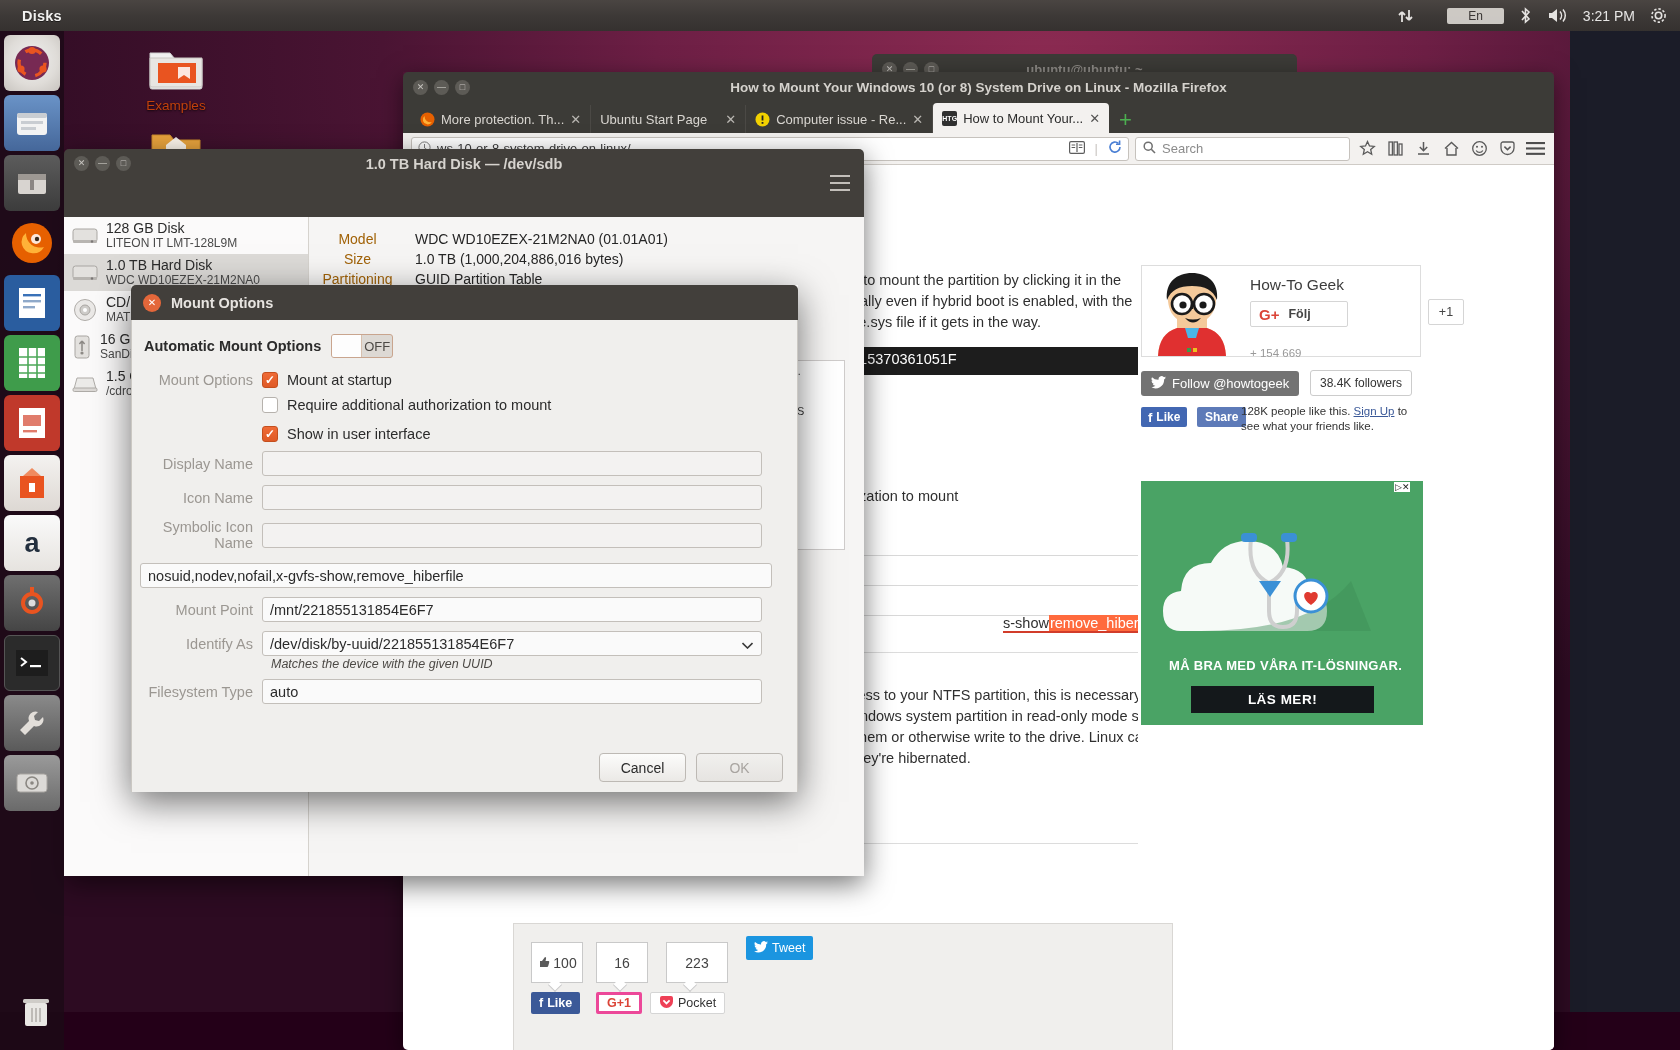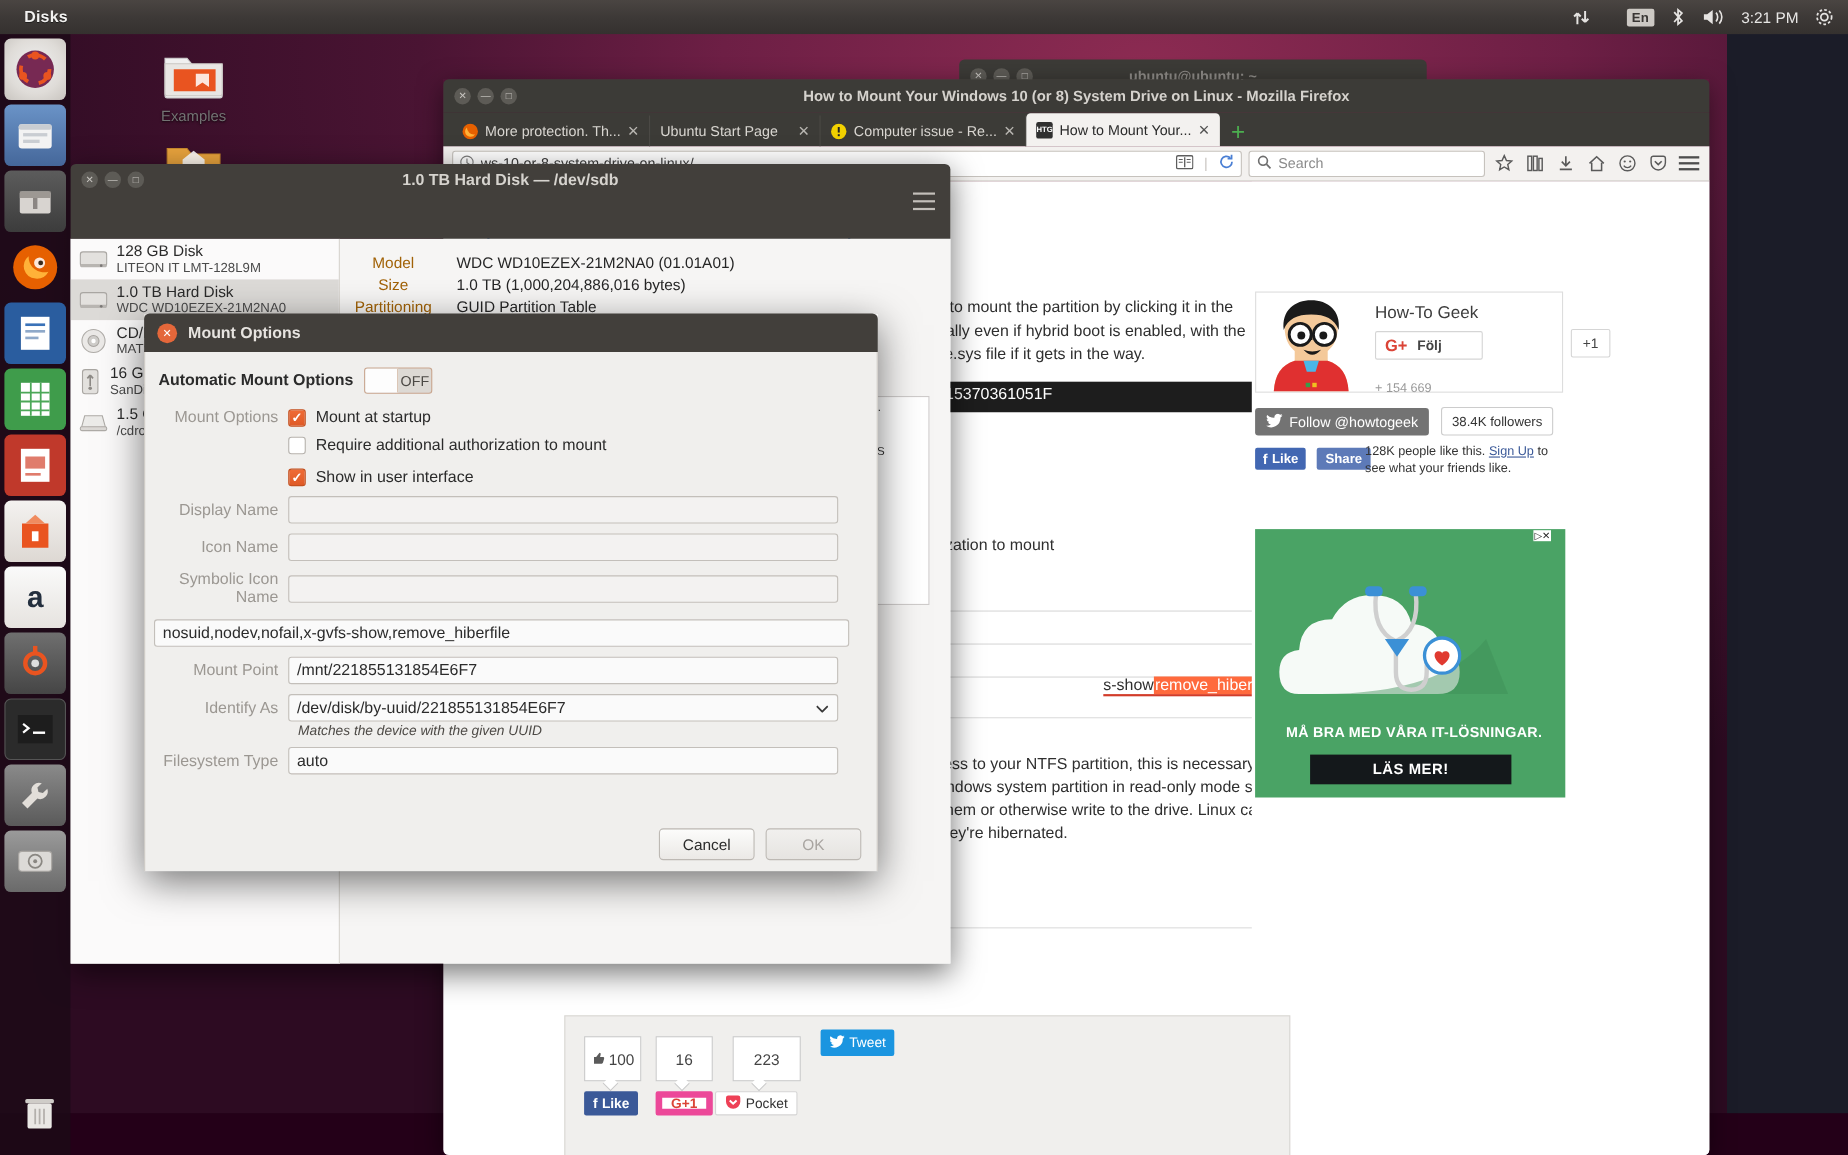--- a/index.html
+++ b/index.html
@@ -21,33 +21,33 @@
 
   
   #top-panel { position:absolute; left:0; top:0; width:1680px; height:31px;
     background:linear-gradient(180deg,#4a4542 0%,#3c3836 55%,#35312f 100%);
     display:flex; align-items:center; color:#f2f1f0; z-index:900; }
   #panel-title { font-weight:bold; font-size:14.5px; margin-left:22px; letter-spacing:.2px;
     text-shadow:0 1px 0 rgba(0,0,0,.5); }
   #panel-right { margin-left:auto; display:flex; align-items:center; gap:15px; padding-right:13px; }
   .tray-ico { opacity:.94; display:flex; align-items:center; }
   #kb-ind { background:#d6d2cd; color:#3a3634; border-radius:2px; font-size:12px;
-    padding:1px 5px; font-weight:bold;margin-left:17px; }
+    padding:1px 21px; font-weight:normal;margin-left:17px; }
   #clock { font-size:14px; }
 
   
   #launcher { position:absolute; left:0; top:31px; width:64px; height:1019px;
     background:rgba(28,10,22,.80); z-index:850; }
   .lbtn { width:56px; height:56px; margin:4px 0 0 4px; border-radius:6px; position:relative;
     display:flex; align-items:center; justify-content:center; }
   .lbtn svg, .lbtn .g { display:block; }
 
   
   #examples-folder { position:absolute; left:116px; top:45px; width:120px; text-align:center; z-index:5; }
-  #examples-label { color:#737373; font-size:13.5px; margin-top:4px; text-shadow:0 1px 2px rgba(0,0,0,.8); }
+  #examples-label { color:#c2410c; font-size:13.5px; margin-top:4px; text-shadow:0 1px 2px rgba(0,0,0,.8); }
   #home-folder { position:absolute; left:116px; top:125px; width:120px; text-align:center; z-index:5; }
 
   
   #firefox-win { position:absolute; left:403px; top:72px; width:1151px; height:978px; z-index:100;
     box-shadow:0 6px 22px rgba(0,0,0,.5); }
   #ff-titlebar { height:30px; background:#3c3b37; display:flex; align-items:center;
     border-radius:5px 5px 0 0; position:relative; }
   .winbtns { display:flex; gap:6px; padding-left:10px; }
   .wb { width:15px; height:15px; border-radius:50%; background:#5d5b56;
     display:flex; align-items:center; justify-content:center; color:#c8c5c0; font-size:9px; line-height:1; }
@@ -586,21 +586,21 @@
             </svg>
         </span>
         <span>100</span>
       </div>
       <div class="sbtn" style="left:17px; top:68px; background:#3b5998; color:#fff; font-weight:bold;">
         <span>f</span>
         <span>Like</span>
       </div>
 
       <div class="sbox" style="left:82px; top:18px;">16</div>
-      <div class="sbtn" style="left:82px; top:68px; background:#fff; border:6px solid #ec4899; color:#db4437; font-weight:bold;">G+1</div>
+      <div class="sbtn" style="left:82px; top:68px; background:#fff; border:3px solid #ec4899; color:#db4437; font-weight:bold;">G+1</div>
 
       <div class="sbox" style="left:152px; top:18px; width:62px;">223</div>
       <div class="sbtn" style="left:136px; top:68px; background:#fff; border:1px solid #d5d5d5; color:#333;">
         <span>
           <svg width="15" height="14" viewBox="0 0 15 14">
               <path d="M1 3 a2 2 0 0 1 2-2 h9 a2 2 0 0 1 2 2 v3.5 a6.5 6.5 0 0 1-13 0z" fill="#ee4056"></path>
               <path d="M4.4 5.4 L7.5 8.4 L10.6 5.4" fill="none" stroke="#fff" stroke-width="1.8"></path>
             </svg>
         </span>
         <span>Pocket</span>

